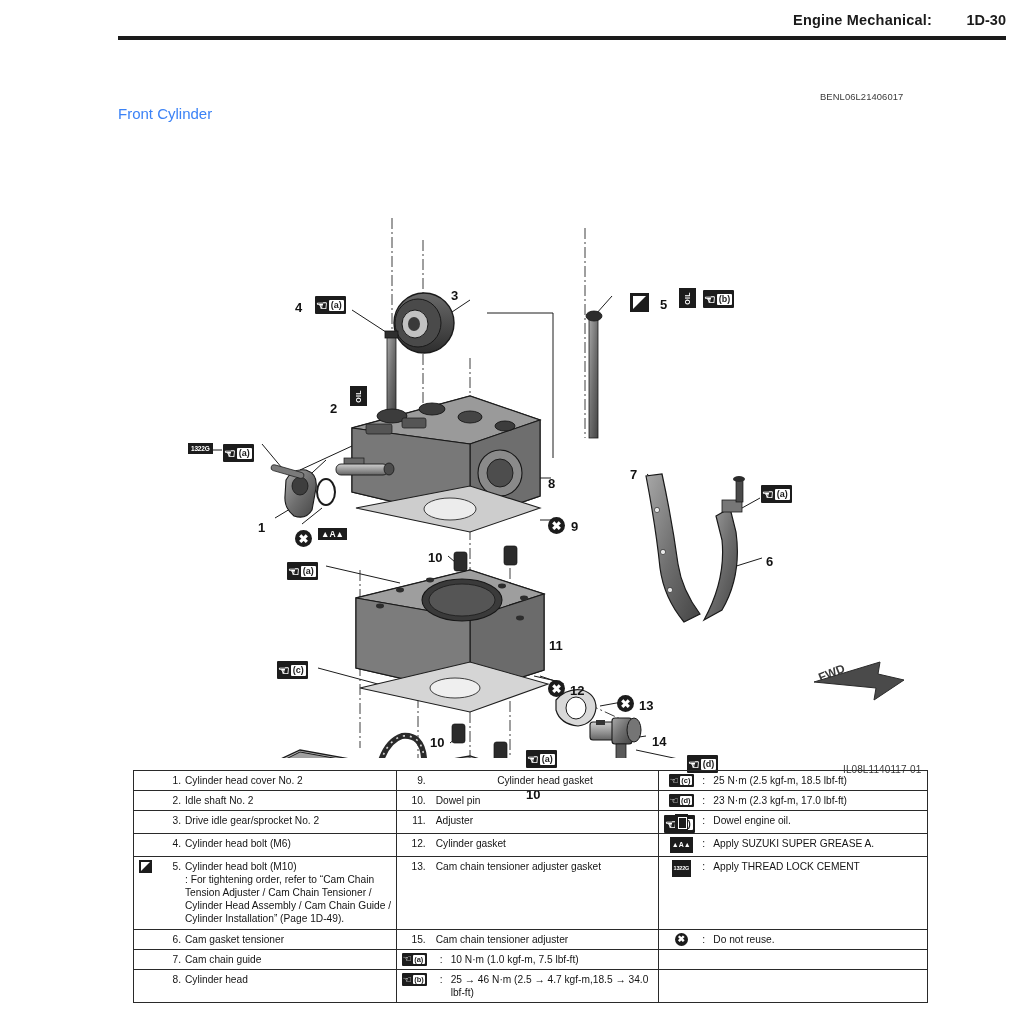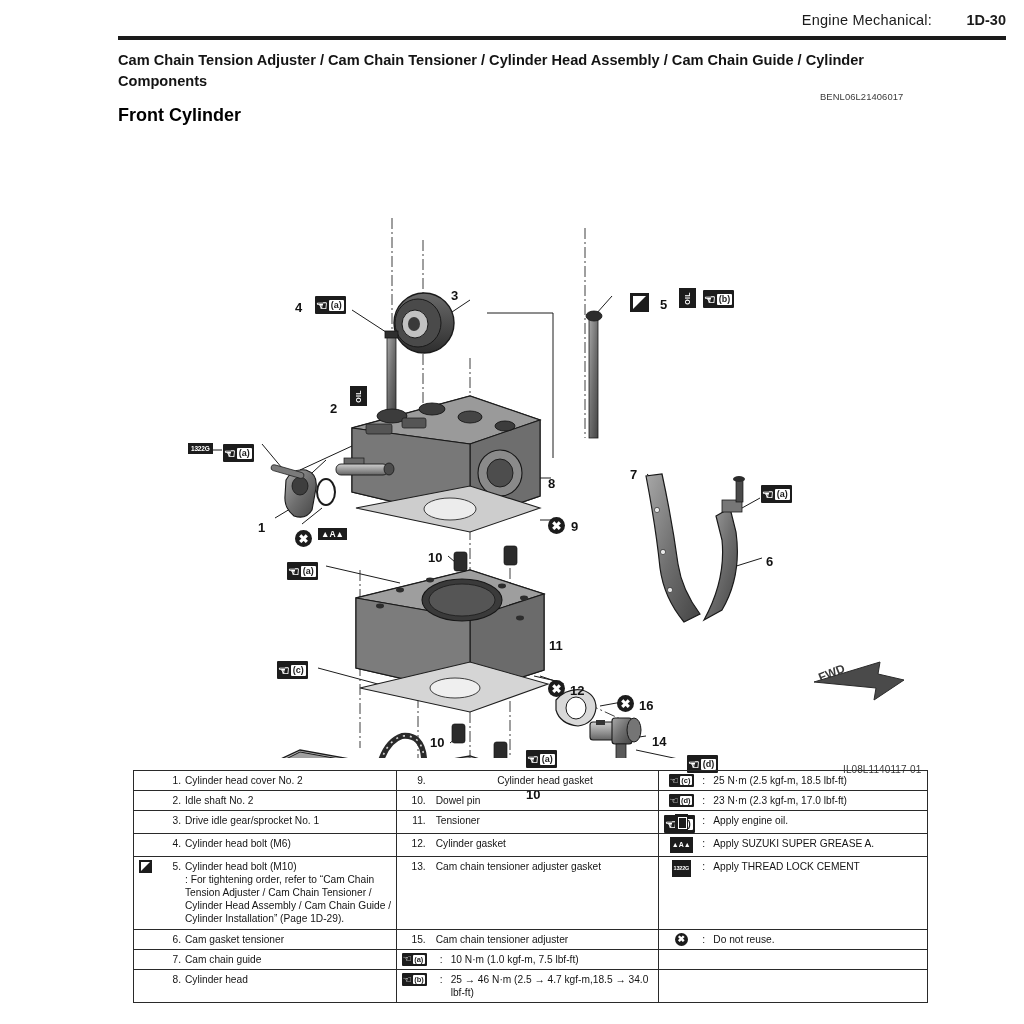--- a/index.html
+++ b/index.html
@@ -7,39 +7,39 @@
     margin: 0; padding: 0;
     width: 1024px; height: 1024px;
     background: #ffffff;
     font-family: "Liberation Sans", sans-serif;
     color: #1a1a1a;
     overflow: hidden;
   }
   #page { position: relative; width: 1024px; height: 1024px; background:#fff; }
   .hdr-text {
     position: absolute; right: 92px; top: 12px;
-    font-size: 14.5px; font-weight: normal; letter-spacing: .2px;
+    font-size: 14.5px; font-weight: bold; letter-spacing: .2px;
     color: #1b1b1b; white-space: nowrap;
   }
   .hdr-page {
     position: absolute; right: 18px; top: 12px;
     font-size: 14.5px; font-weight: bold; color: #1b1b1b;
   }
   .hdr-rule {
     position: absolute; left: 118px; top: 36px; width: 888px; height: 3.5px;
     background: #1b1b1b;
   }
 
   .title {
     position: absolute; left: 118px; top: 50px; width: 790px;
     font-size: 14.6px; font-weight: bold; line-height: 21px; color:#141414;
   }
   .subtitle {
     position: absolute; left: 118px; top: 105px;
-    font-size: 18px; font-weight: bold; color:#000000;
+    font-size: 15px; font-weight: normal; color:#3b82f6;
   }
   .refcode {
     position: absolute; left: 820px; top: 91px;
     font-size: 9.4px; color:#3a3a3a; letter-spacing:.1px;
   }
   .figid {
     position: absolute; left: 843px; top: 764px;
     font-size: 10px; color:#3a3a3a; letter-spacing:.1px;
   }
 
@@ -141,21 +141,20 @@
 </style>
 </head>
 <body>
 
 <div id="page">
 
   <div class="hdr-text">Engine Mechanical:</div>
   <div class="hdr-page">1D-30</div>
   <div class="hdr-rule"></div>
 
-  <div class="title">Cam Chain Tension Adjuster / Cam Chain Tensioner / Cylinder Head Assembly / Cam Chain Guide / Cylinder Components</div>
   <div class="subtitle">Front Cylinder</div>
   <div class="refcode">BENL06L21406017</div>
   <div class="figid">IL08L1140117-01</div>
 
   <div id="diagram">
     <svg width="1024" height="630" viewBox="0 0 1024 630">
       <defs>
         <linearGradient id="mtl" x1="0" y1="0" x2="0" y2="1">
           <stop offset="0%" stop-color="#b9b9b9"></stop>
             <stop offset="45%" stop-color="#8d8d8d"></stop>
@@ -370,21 +369,21 @@
       <div class="num" style="left:660px; top:169px;">5</div>
       <div class="num" style="left:766px; top:426px;">6</div>
       <div class="num" style="left:630px; top:339px;">7</div>
       <div class="num" style="left:548px; top:348px;">8</div>
       <div class="num" style="left:571px; top:391px;">9</div>
       <div class="num" style="left:428px; top:422px;">10</div>
       <div class="num" style="left:430px; top:607px;">10</div>
       <div class="num" style="left:526px; top:659px;">10</div>
       <div class="num" style="left:549px; top:510px;">11</div>
       <div class="num" style="left:570px; top:555px;">12</div>
-      <div class="num" style="left:639px; top:570px;">16</div>
+      <div class="num" style="left:639px; top:570px;">13</div>
       <div class="num" style="left:652px; top:606px;">14</div>
       <div class="badge badge-wrench" style="position:absolute; left:315px; top:168px;">
         <span class="wsym">☜</span>
         <span class="wlbl">(a)</span>
       </div>
       <div class="badge badge-wrench" style="position:absolute; left:703px; top:162px;">
         <span class="wsym">☜</span>
         <span class="wlbl">(b)</span>
       </div>
       <div class="badge badge-wrench" style="position:absolute; left:223px; top:316px;">
@@ -484,36 +483,36 @@
               <span class="csep">:</span>
               <span class="ctxt">23 N·m (2.3 kgf-m, 17.0 lbf-ft)</span>
             </div>
           </td>
         </tr>
         <tr>
           <td class="col-a">
             <div class="cell">
               <span class="cicon" style="width:22px;flex:0 0 22px;"></span>
               <span class="cnum" style="width:16px;flex:0 0 16px;">3.</span>
-              <span class="ctxt">Drive idle gear/sprocket No. 1</span>
+              <span class="ctxt">Drive idle gear/sprocket No. 2</span>
             </div>
           </td>
           <td class="col-b">
             <div class="cell">
               <span class="cnum">11.</span>
-              <span class="ctxt" style="padding-left:6px;">Tensioner</span>
+              <span class="ctxt" style="padding-left:6px;">Adjuster</span>
             </div>
           </td>
           <td class="col-c">
             <div class="cell">
               <span class="cicon" style="justify-content:center;">
                 <span class="toil"></span>
               </span>
               <span class="csep">:</span>
-              <span class="ctxt">Apply engine oil.</span>
+              <span class="ctxt">Dowel engine oil.</span>
             </div>
           </td>
         </tr>
         <tr>
           <td class="col-a">
             <div class="cell">
               <span class="cicon" style="width:22px;flex:0 0 22px;"></span>
               <span class="cnum" style="width:16px;flex:0 0 16px;">4.</span>
               <span class="ctxt">Cylinder head bolt (M6)</span>
             </div>
@@ -534,21 +533,21 @@
             </div>
           </td>
         </tr>
         <tr>
           <td class="col-a">
             <div class="cell">
               <span class="cicon" style="width:22px;flex:0 0 22px;">
                 <span class="tnote"></span>
               </span>
               <span class="cnum" style="width:16px;flex:0 0 16px;">5.</span>
-              <span class="ctxt">Cylinder head bolt (M10)<span class="indent">: For tightening order, refer to “Cam Chain Tension Adjuster / Cam Chain Tensioner / Cylinder Head Assembly / Cam Chain Guide / Cylinder Installation” (Page 1D-29).</span></span>
+              <span class="ctxt">Cylinder head bolt (M10)<span class="indent">: For tightening order, refer to “Cam Chain Tension Adjuster / Cam Chain Tensioner / Cylinder Head Assembly / Cam Chain Guide / Cylinder Installation” (Page 1D-49).</span></span>
             </div>
           </td>
           <td class="col-b">
             <div class="cell">
               <span class="cnum">13.</span>
               <span class="ctxt" style="padding-left:6px;">Cam chain tensioner adjuster gasket</span>
             </div>
           </td>
           <td class="col-c">
             <div class="cell">

